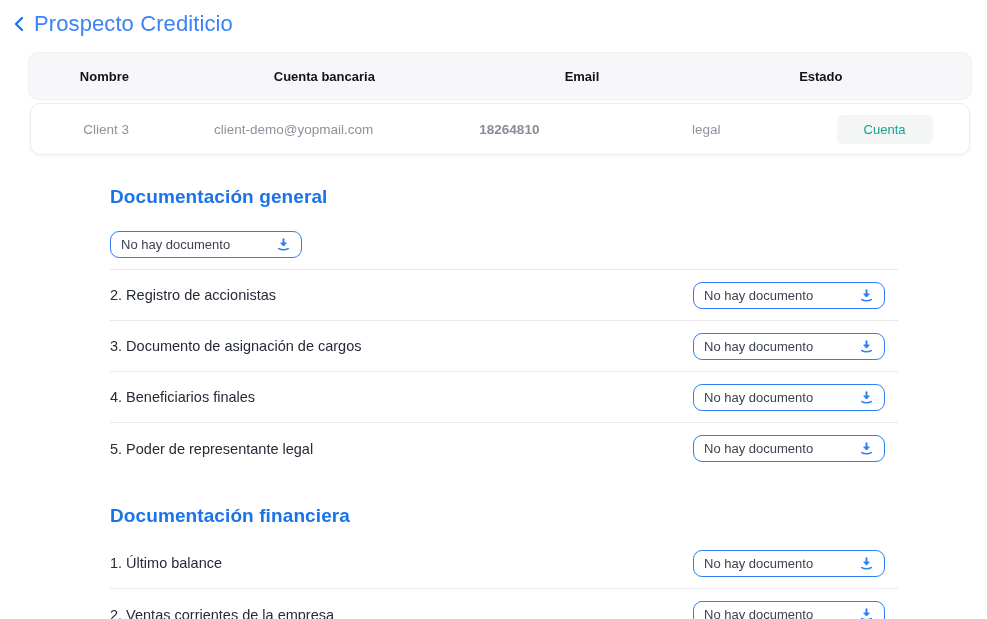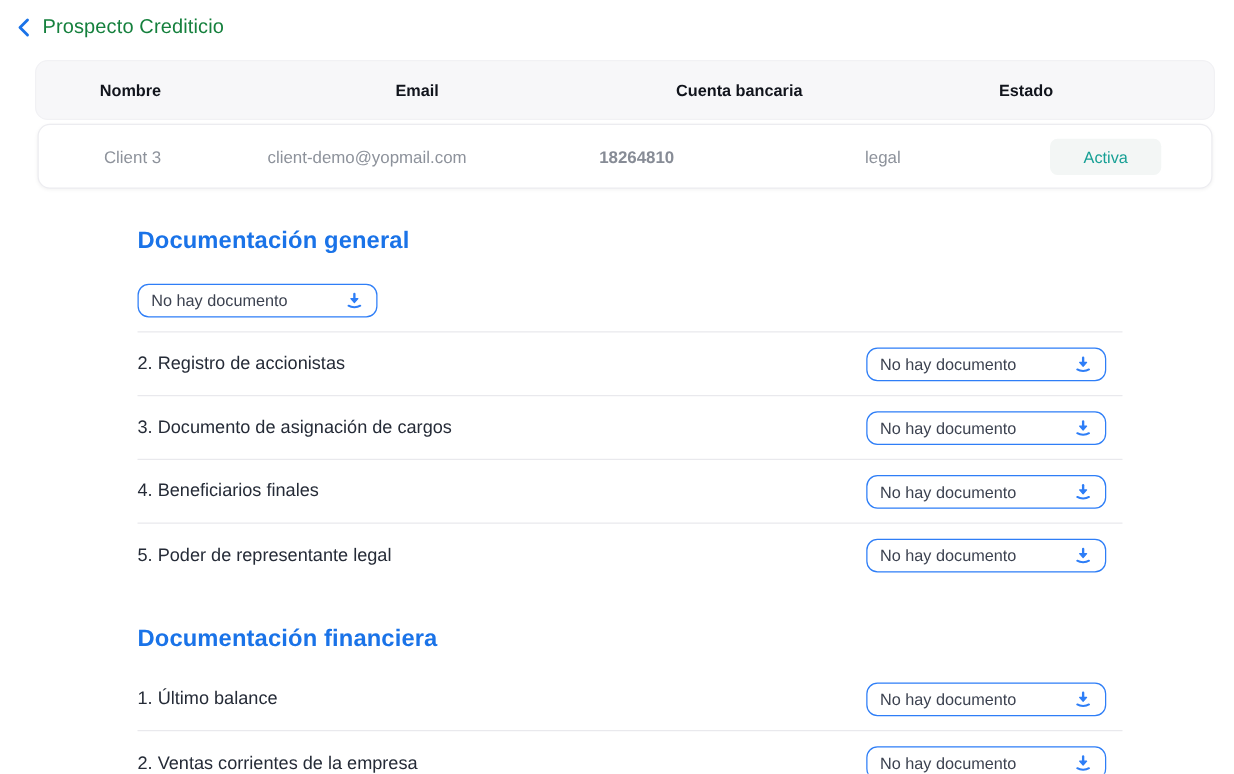--- a/index.html
+++ b/index.html
@@ -14,21 +14,21 @@
     display: flex; align-items: center;
     padding: 11px 0 0 10px;
     gap: 6px;
   }
   .back-btn {
     background: none; border: none; cursor: pointer;
     display: flex; align-items: center; justify-content: center;
     width: 18px; height: 22px; padding: 0;
   }
   .page-title {
-    font-size: 16px; font-weight: 500; color: #15803d;
+    font-size: 22px; font-weight: 500; color: #3b82f6;
     letter-spacing: 0.1px;
   }
   
   .table-wrap { margin: 15px 15px 0 28px; }
   .thead-card {
     background: #f7f7f9;
     border: 1px solid #f1f1f4;
     border-radius: 10px;
     height: 48px;
     display: flex; align-items: center; gap: 41px;
@@ -91,31 +91,31 @@
     <svg class="chevron" width="14" height="16" viewBox="0 0 14 16">
       <polyline points="10,2 4,8 10,14" fill="none" stroke="#1a73e8" stroke-width="2.3" stroke-linecap="round" stroke-linejoin="round"></polyline>
     </svg>
   </button>
   <h1 class="page-title">Prospecto Crediticio</h1>
 </div>
 
 <div class="table-wrap">
   <div class="thead-card">
     <div class="cell c1 th">Nombre</div>
+    <div class="cell c3 th">Cuenta bancaria</div>
     <div class="cell c2 th">Email</div>
-    <div class="cell c3 th">Cuenta bancaria</div>
     <div class="cell c5 th">Estado</div>
   </div>
   <div class="trow-card">
     <div class="cell c1 td">Client 3</div>
     <div class="cell c2 td">client-demo@yopmail.com</div>
     <div class="cell c3 td td-strong">18264810</div>
     <div class="cell c4 td">legal</div>
     <div class="cell c5">
-      <span class="status-badge">Activa</span>
+      <span class="status-badge">Cuenta</span>
     </div>
   </div>
 </div>
 
 <div class="sections">
 
   <h2 class="section-title">Documentación general</h2>
 
   <div class="doc-row">
     <button class="doc-btn">

